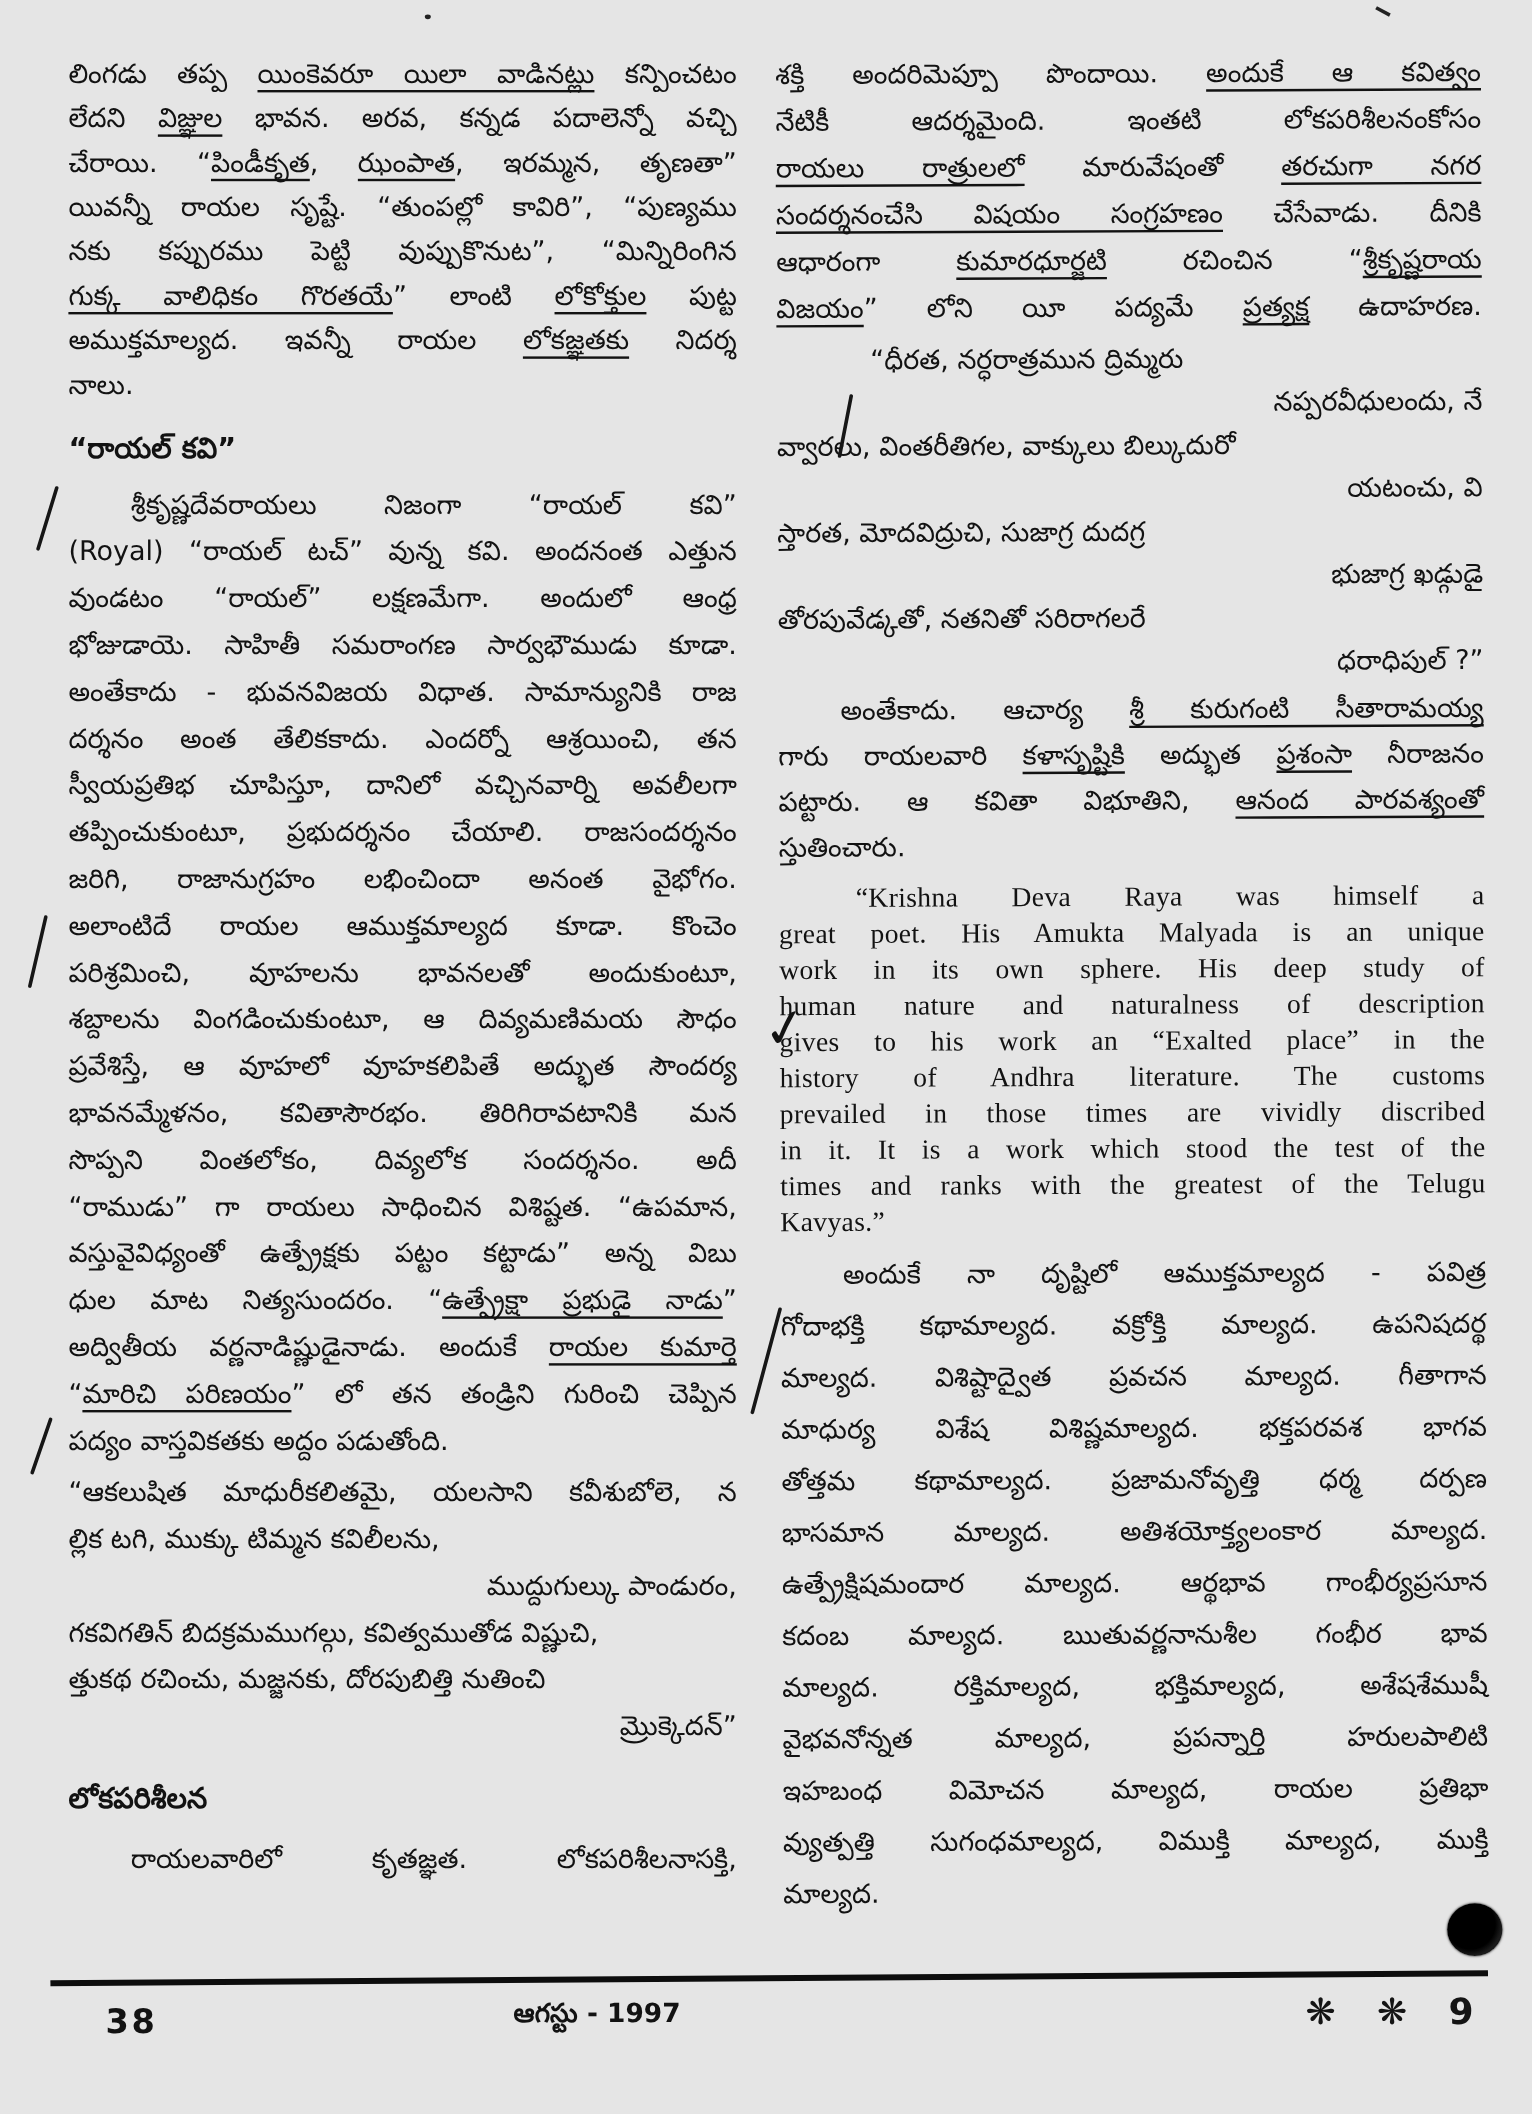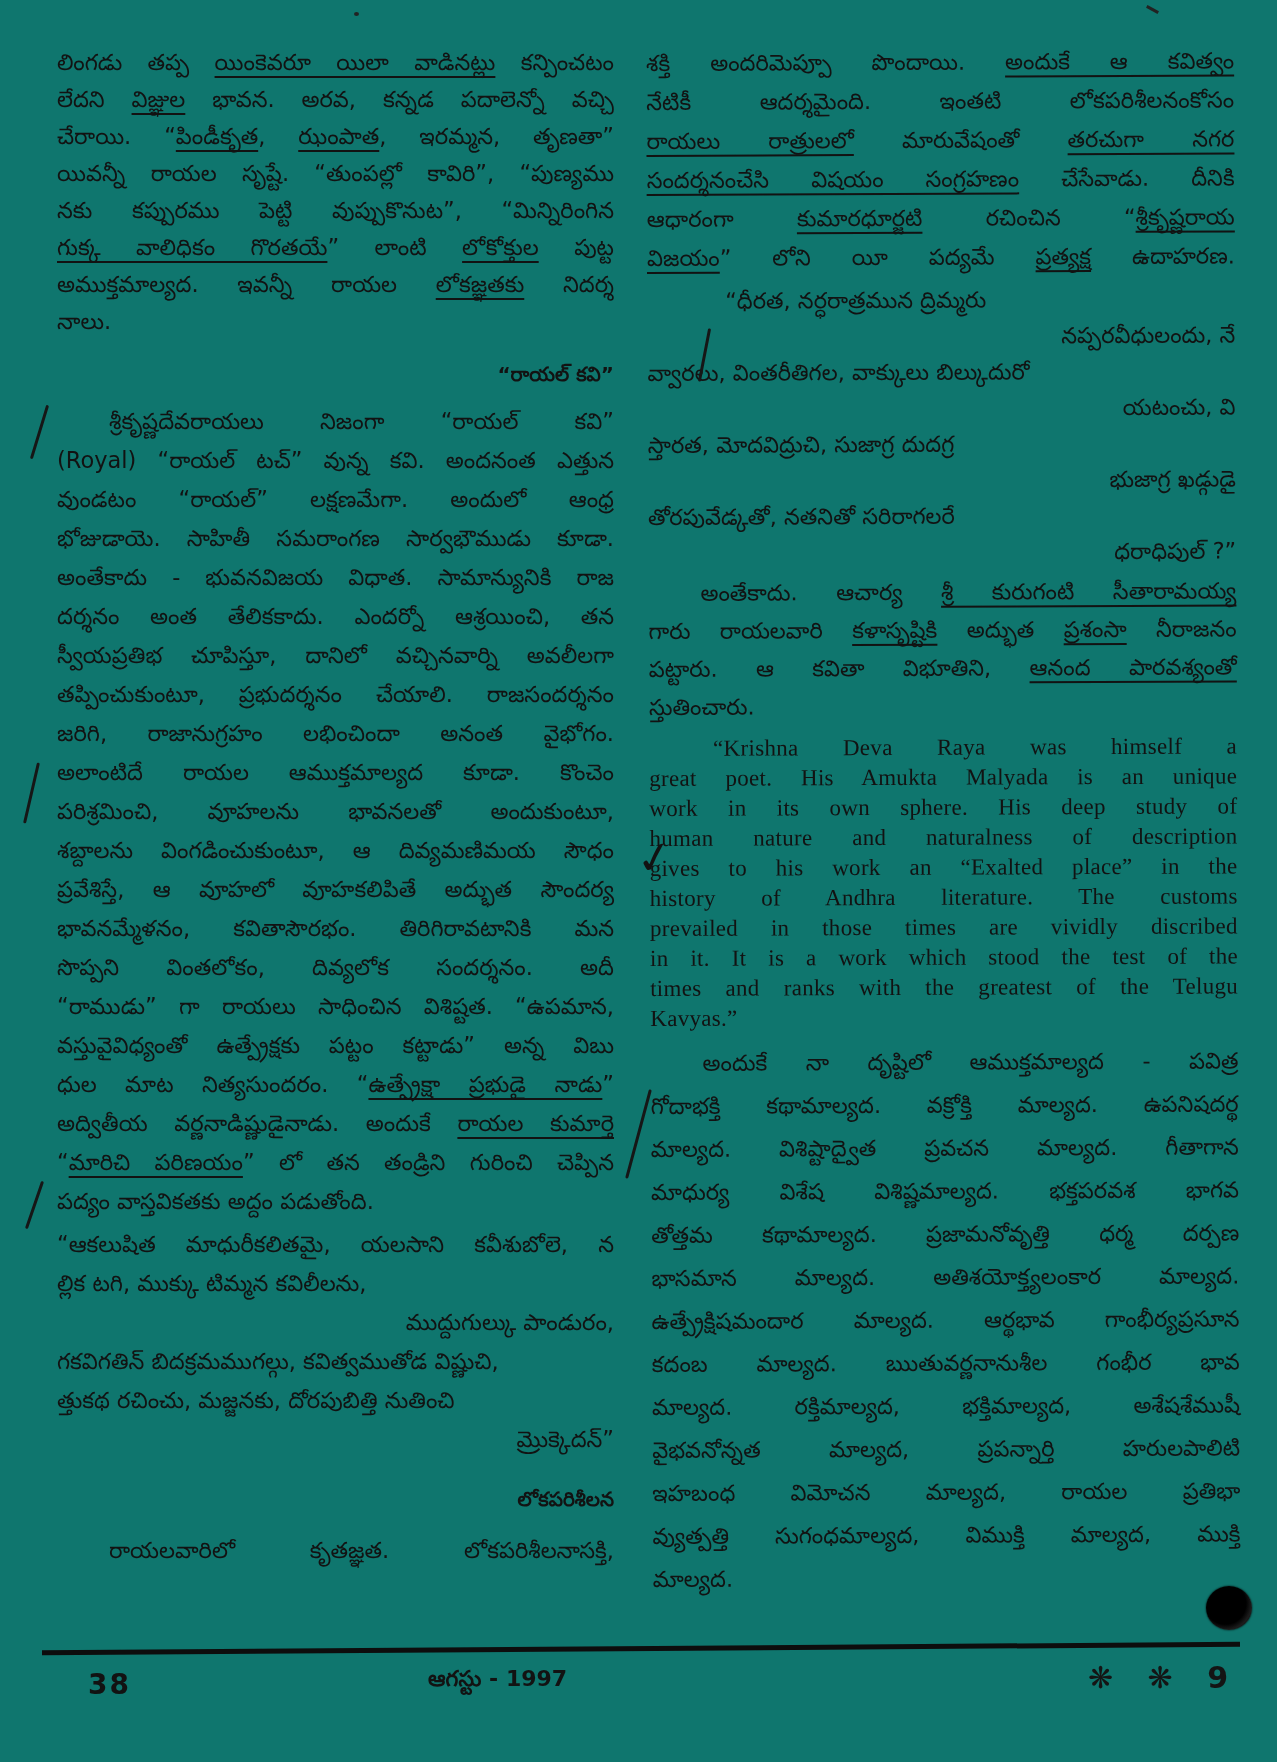--- a/index.html
+++ b/index.html
@@ -1,17 +1,17 @@
 <!DOCTYPE html>
 <html><head>
 <meta charset="utf-8">
 <style>
   html,body{margin:0;padding:0;background:#ffffff;}
   .page{
-    position:relative;width:1277px;height:1762px;background:#0f766e;
+    position:relative;width:1277px;height:1762px;background:#e5e5e5;
     color:#121212;font-family:"DejaVu Sans",sans-serif;overflow:hidden;
   }
   .col{position:absolute;top:44px;}
   .col-left{left:57px;width:557px;}
   .col-right{left:646px;width:588px;transform:rotate(-0.25deg);transform-origin:top left;}
   .tl{font-size:22.5px;}
   .line{text-align:justify;text-align-last:justify;white-space:normal;}
   .line.a-l{text-align:left;text-align-last:left;}
   .line.a-r{text-align:right;text-align-last:right;}
   .line.ind{text-indent:52px;}
@@ -25,21 +25,21 @@
   .b-rp1 .line{line-height:39px;}
   .b-rpoem{margin-top:5px;}
   .b-rpoem .line{line-height:36px;}
   .b-rp2{margin-top:3px;}
   .b-rp2 .line{line-height:38px;}
   .b-reng{margin-top:8px;font-family:"Liberation Serif",serif;font-size:23px;letter-spacing:.3px;}
   .b-reng .line{line-height:30px;}
   .b-reng .line.ind{text-indent:64px;}
   .b-rlit{margin-top:8px;}
   .b-rlit .line{line-height:43px;}
-  .heading{font-weight:bold;text-align:right;font-size:20px;}
+  .heading{font-weight:bold;text-align:left;font-size:24px;}
   .h1{margin:14px 0 8px 0;line-height:40px;}
   .h2{margin:20px 0 12px 0;line-height:40px;}
   .rule{position:absolute;left:42px;top:1646px;width:1198px;height:5px;background:#0d0d0d;transform:rotate(-0.4deg);}
   .pagenum{position:absolute;left:88px;top:1668px;font-size:28px;font-weight:bold;letter-spacing:2px;}
   .issue{position:absolute;left:428px;top:1666px;font-size:22px;font-weight:bold;}
   .stamp{position:absolute;left:1088px;top:1660px;font-size:30px;font-weight:bold;letter-spacing:12px;color:#141414;filter:blur(.4px);}
   .blot{position:absolute;left:1206px;top:1586px;width:46px;height:44px;border-radius:50%;
     background:radial-gradient(circle at 42% 40%,#000 0 55%,#1c1c1c 70%,#000 100%);box-shadow:0 0 2px #000;}
   .mark{position:absolute;width:3px;background:#161616;border-radius:2px;}
   .mk1{left:38px;top:404px;height:56px;transform:rotate(17deg);}

